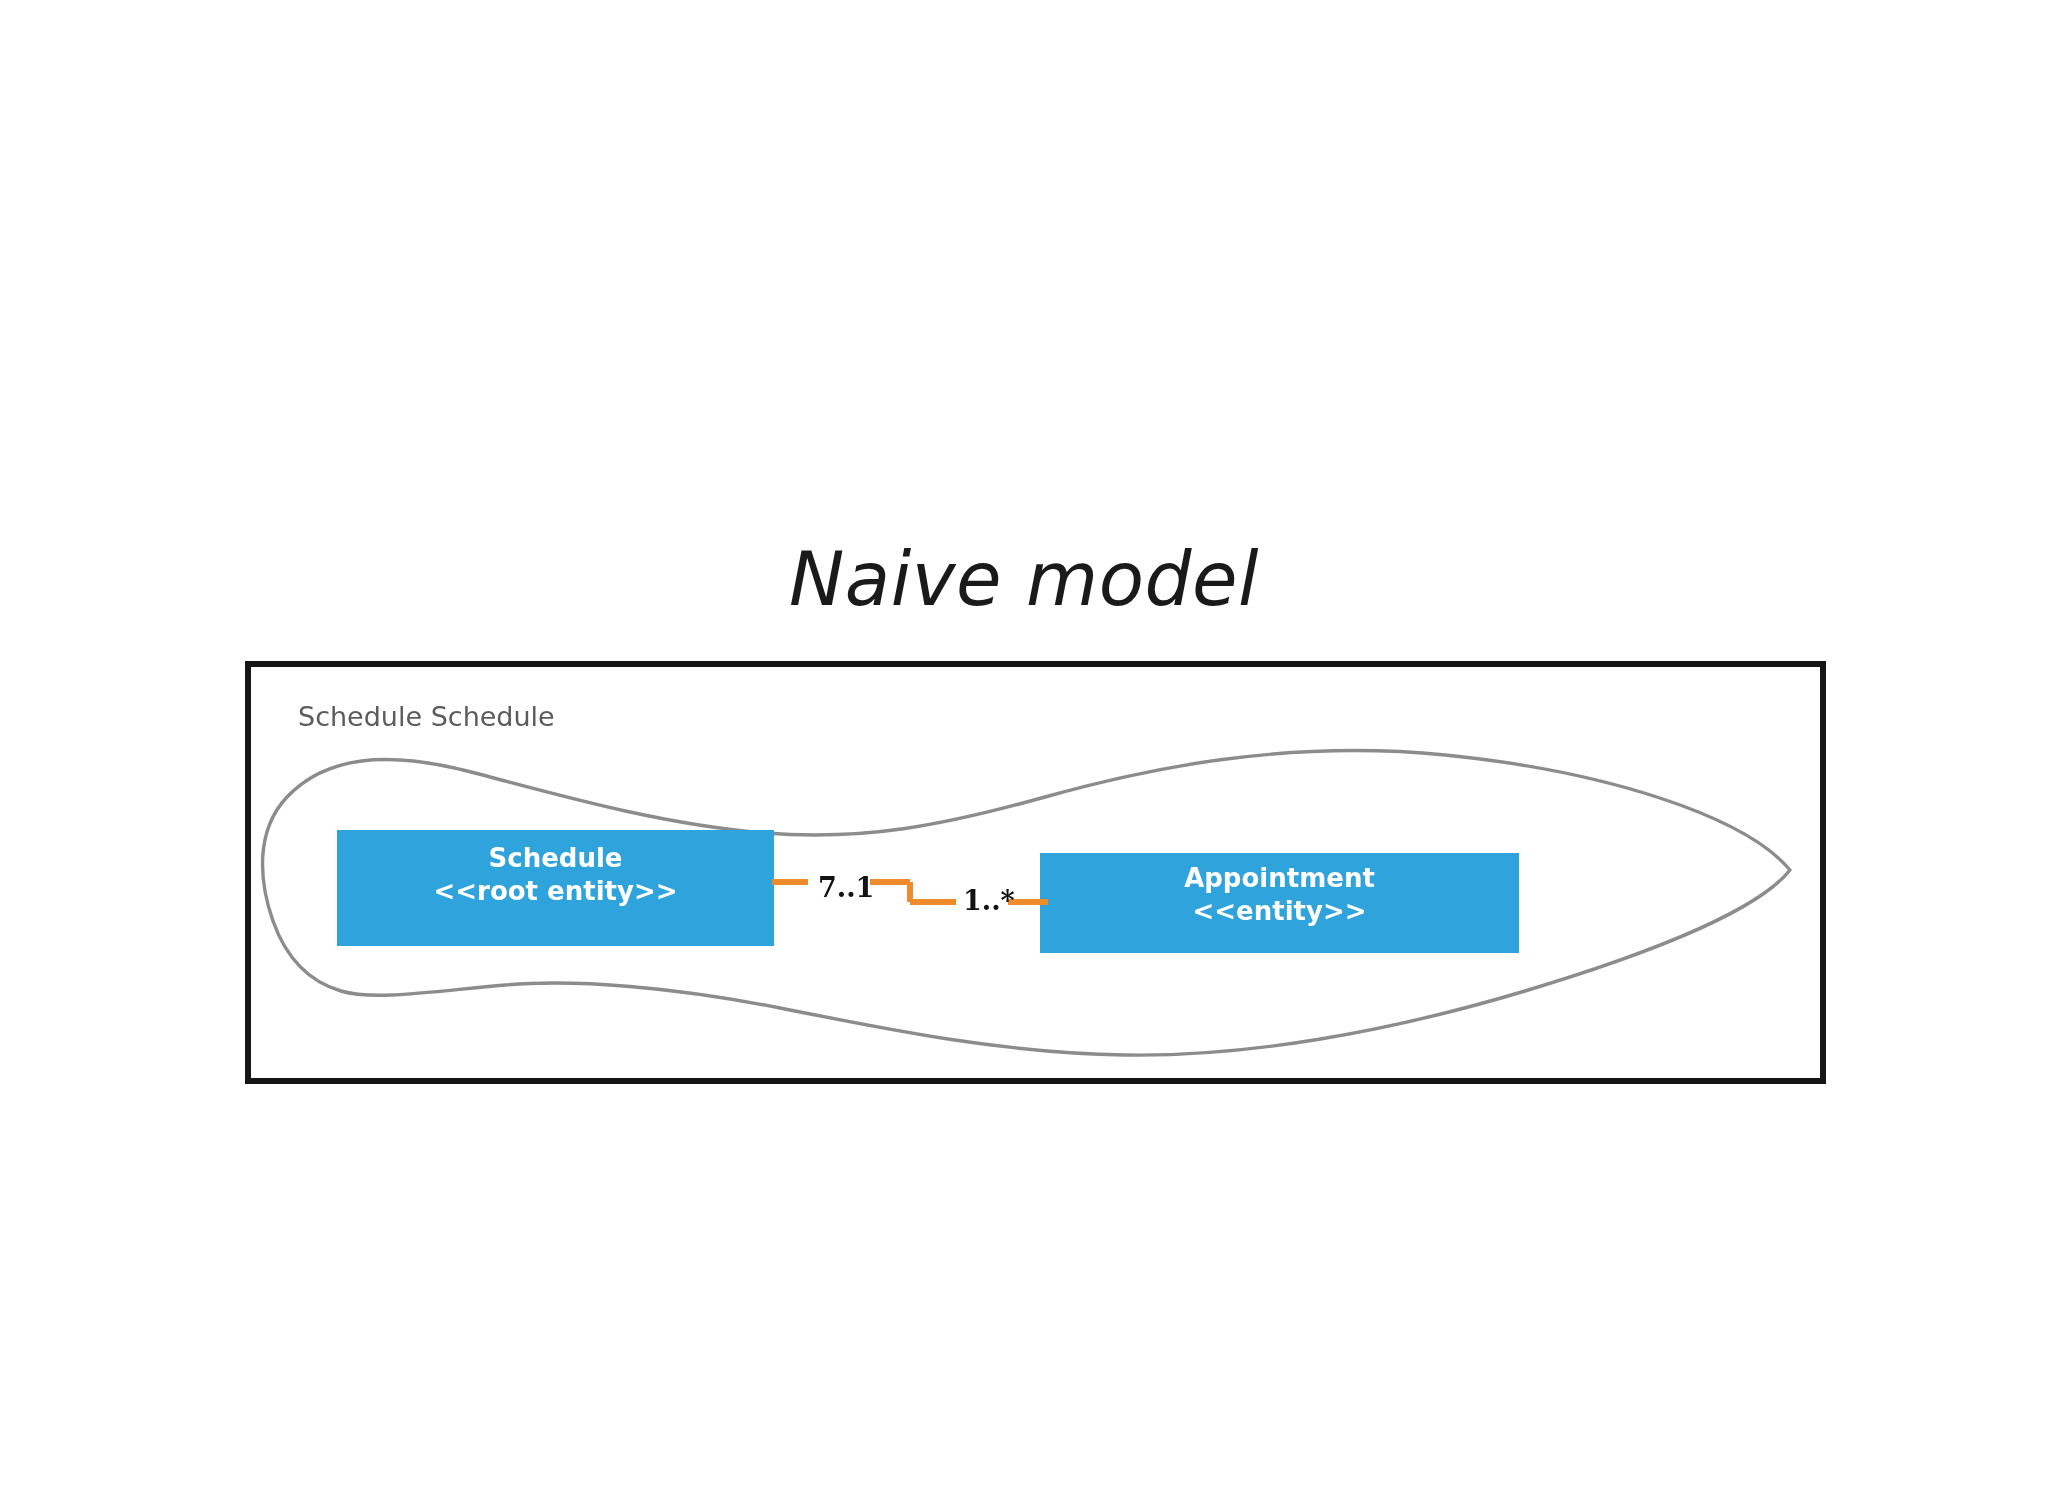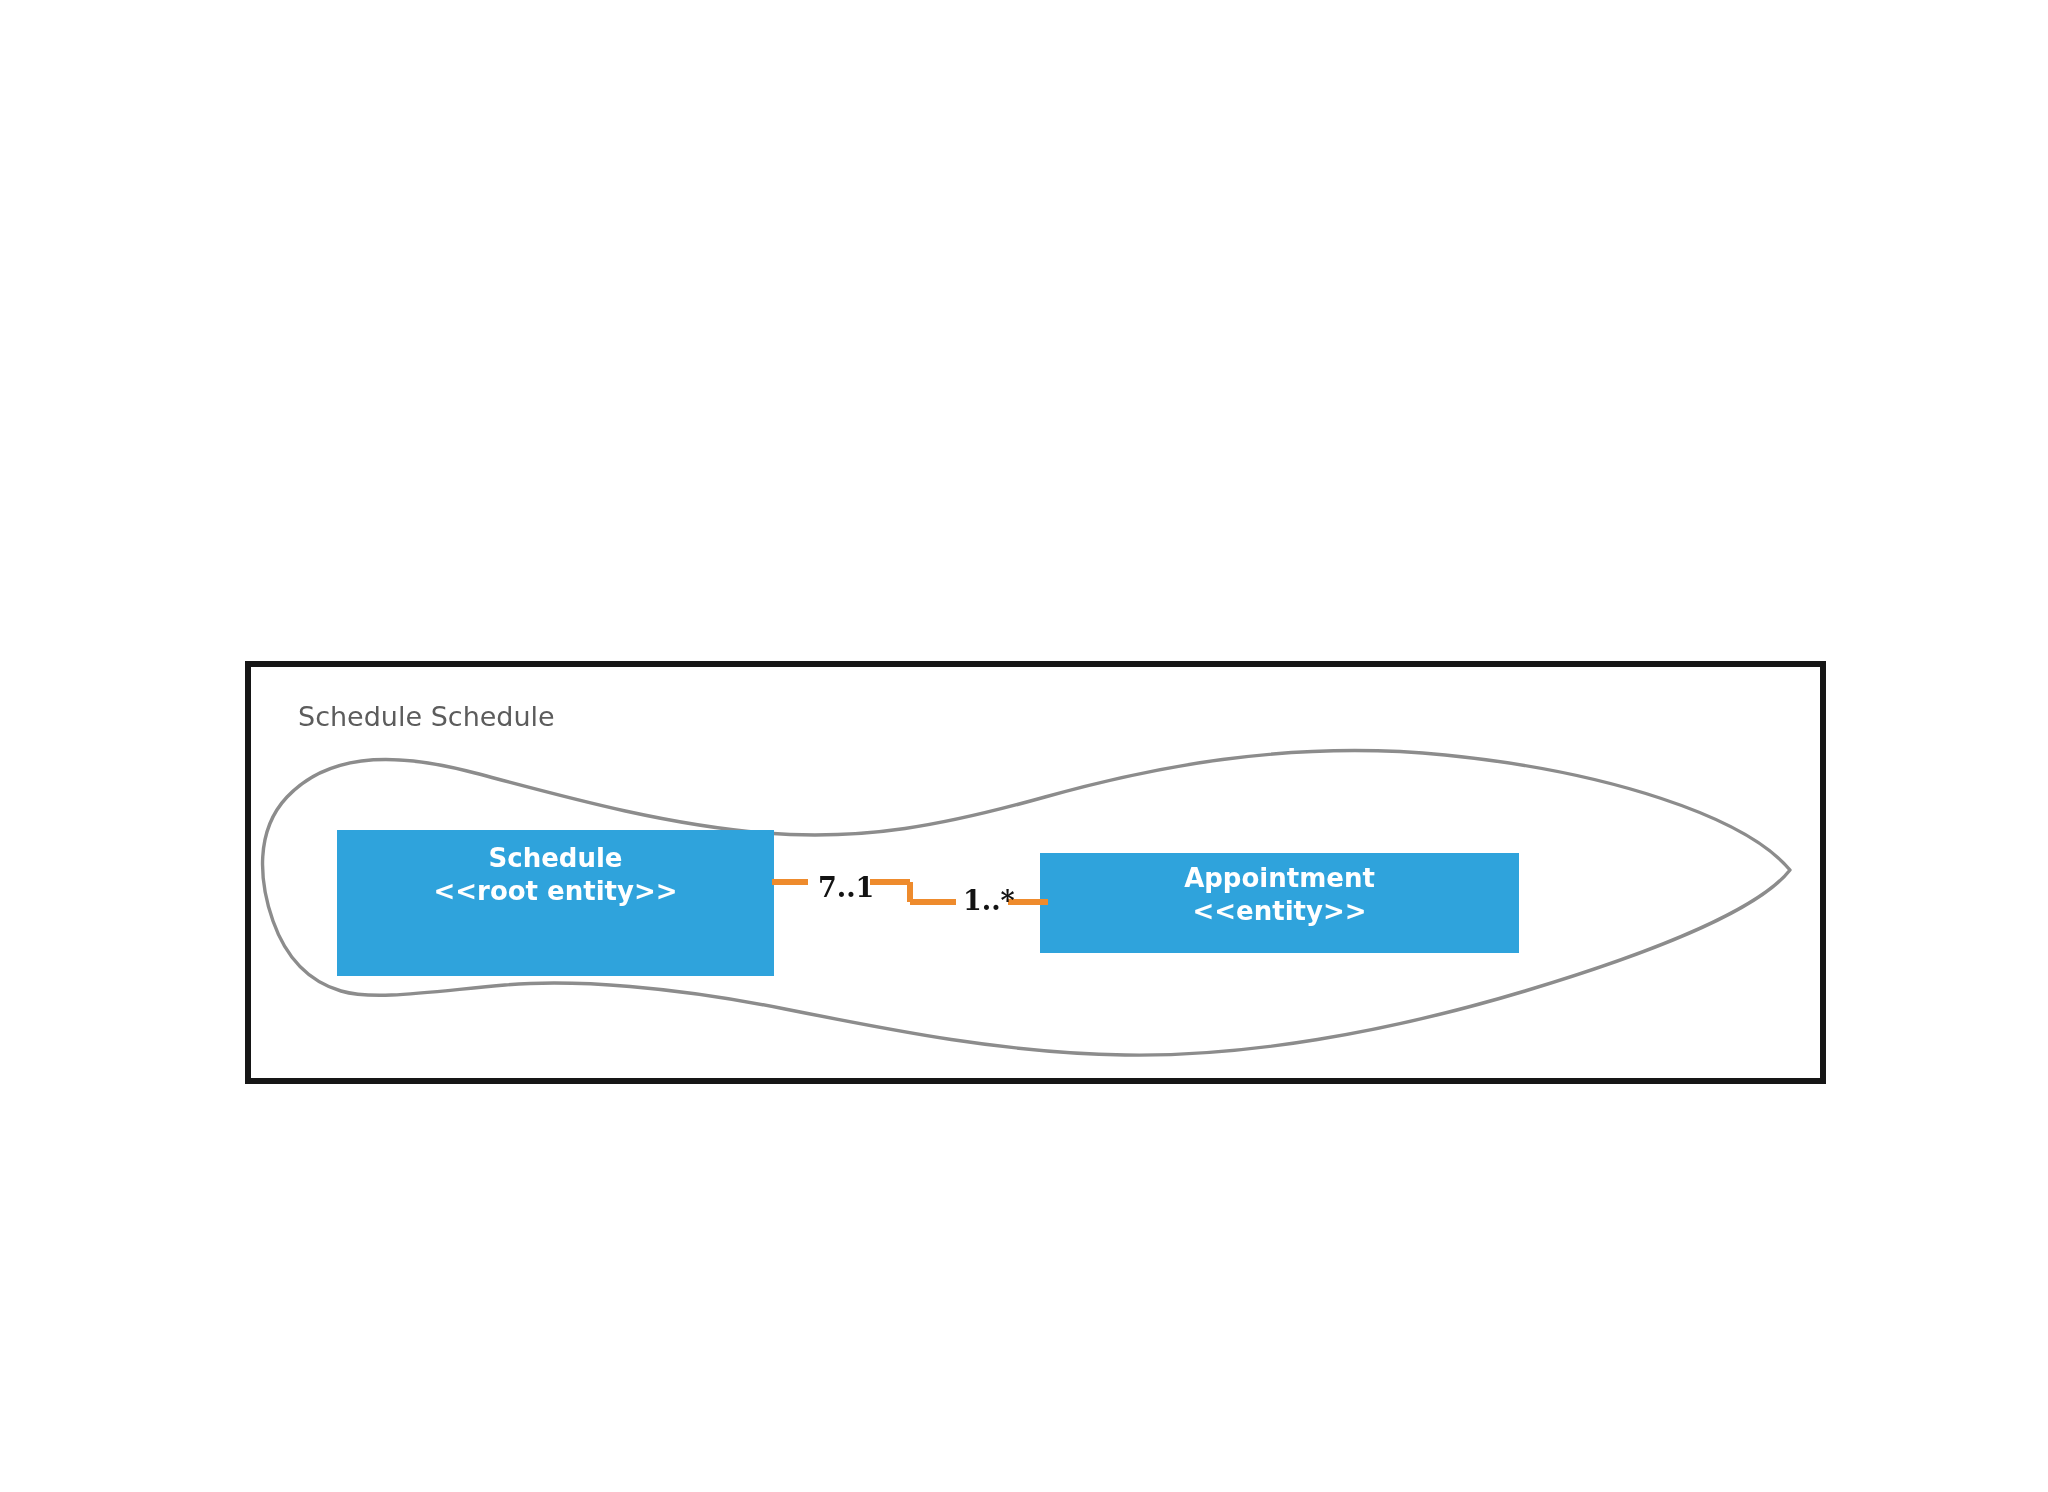--- a/index.html
+++ b/index.html
@@ -99,21 +99,21 @@
   .entity-stereotype {
     font-size: 26px;
     line-height: 33px;
     white-space: nowrap;
   }
 
   #entity-schedule {
     left: 337px;
     top: 830px;
     width: 437px;
-    height: 146px;
+    height: 116px;
     padding-top: 12px;
   }
   #entity-appointment {
     left: 1040px;
     top: 853px;
     width: 479px;
     height: 100px;
     padding-top: 9px;
   }
 
@@ -145,20 +145,21 @@
     top: 885px;
     font-size: 27px;
     line-height: 32px;
   }
 </style>
 </head>
 <body>
 
 <div id="slide">
 
+  <div id="slide-title">Naive model</div>
 
   <div id="context-frame"></div>
 
   <div id="aggregate-label">Schedule Schedule</div>
 
   <svg id="aggregate-blob" viewBox="0 0 1581 423" width="1581" height="423" xmlns="http://www.w3.org/2000/svg">
     <path d="M 1545 209
              C 1500 155, 1360 110, 1200 94
              C 1040 78, 900 108, 800 136
              C 700 164, 620 180, 520 172

